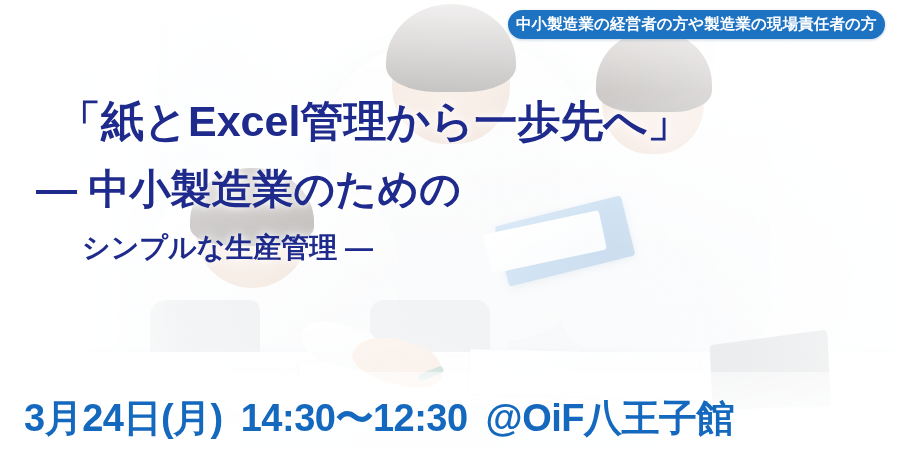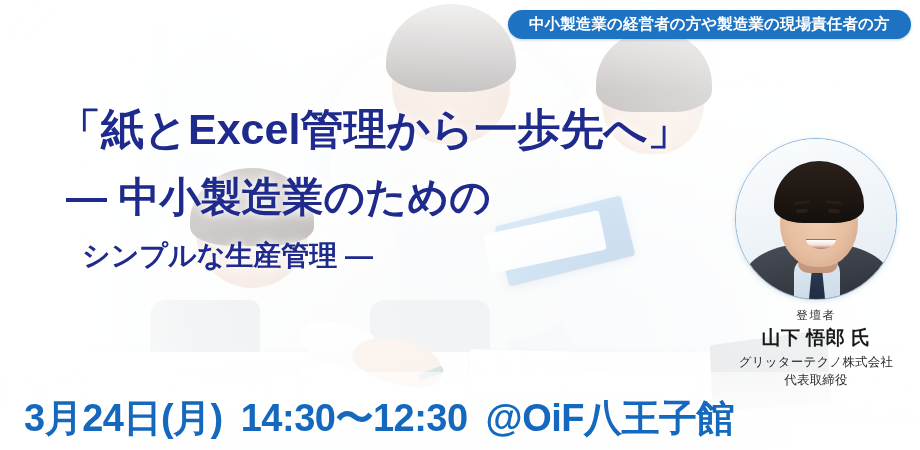--- a/index.html
+++ b/index.html
@@ -172,42 +172,42 @@
       linear-gradient(180deg, rgba(255,255,255,0.88) 0%, rgba(255,255,255,0.52) 20%, rgba(255,255,255,0.42) 55%, rgba(255,255,255,0.58) 80%, rgba(255,255,255,0.80) 100%);
   }
   .wash-bottom {
     position: absolute; left: 0; right: 0; top: 372px; height: 78px;
     background: linear-gradient(180deg, rgba(255,255,255,0.55) 0%, rgba(255,255,255,0.72) 40%, rgba(255,255,255,0.80) 100%);
   }
 
   
   .badge {
     position: absolute; left: 508px; top: 10px;
-    height: 29px; padding: 0 21px;
+    height: 29px; padding: 0 8px;
     display: flex; align-items: center; justify-content: center;
     background: #1d72c2;
     border-radius: 15px;
     color: #ffffff;
     font-size: 15.5px; font-weight: 700;
     letter-spacing: .1px;
     white-space: nowrap;
     box-shadow: 0 1px 3px rgba(20,70,120,.25);
   }
 
   
   .title-block {
-    position: absolute; left: 0; top: 108px; width: 720px;
+    position: absolute; left: 0; top: 100px; width: 720px;
     color: #1f2b8c;
     font-weight: 900;
     letter-spacing: 0px;
     text-shadow: 0 0 7px rgba(255,255,255,0.95), 0 0 14px rgba(255,255,255,0.8);
   }
   .title-line { white-space: nowrap; line-height: 1.0; }
   .t1 { font-size: 43px; padding-left: 58px; }
-  .t2 { font-size: 41px; padding-left: 66px; margin-top: 26px; }
+  .t2 { font-size: 41px; padding-left: 36px; margin-top: 26px; }
   .t3 { font-size: 28px; padding-left: 82px; margin-top: 24px; }
 
   
   .speaker {
     position: absolute; left: 718px; top: 138px; width: 196px;
     text-align: center;
   }
   .portrait-ring {
     width: 162px; height: 162px; margin: 0 auto;
     border-radius: 50%;
@@ -342,36 +342,16 @@
   <div class="wash-bottom"></div>
 
   <div class="badge">中小製造業の経営者の方や製造業の現場責任者の方</div>
 
   <div class="title-block">
     <div class="title-line t1">「紙とExcel管理から一歩先へ」</div>
     <div class="title-line t2">― 中小製造業のための</div>
     <div class="title-line t3">シンプルな生産管理 ―</div>
   </div>
 
-  <div class="speaker">
-    <div class="portrait-ring">
-      <div class="pt-bg"></div>
-      <div class="pt-suit"></div>
-      <div class="pt-shirt"></div>
-      <div class="pt-tie"></div>
-      <div class="pt-neck"></div>
-      <div class="pt-face"></div>
-      <div class="pt-hair"></div>
-      <div class="pt-brow pt-brow-l"></div>
-      <div class="pt-brow pt-brow-r"></div>
-      <div class="pt-eye pt-eye-l"></div>
-      <div class="pt-eye pt-eye-r"></div>
-      <div class="pt-mouth"></div>
-    </div>
-    <div class="sp-role">登壇者</div>
-    <div class="sp-name">山下 悟郎 氏</div>
-    <div class="sp-company">グリッターテクノ株式会社</div>
-    <div class="sp-position">代表取締役</div>
-  </div>
 
   <div class="datebar"><span>3月24日(月)</span><span class="dv-gap"></span><span>14:30〜12:30</span><span class="dv-gap"></span><span>@OiF八王子館</span></div>
 
 </div>
 
 </body></html>

